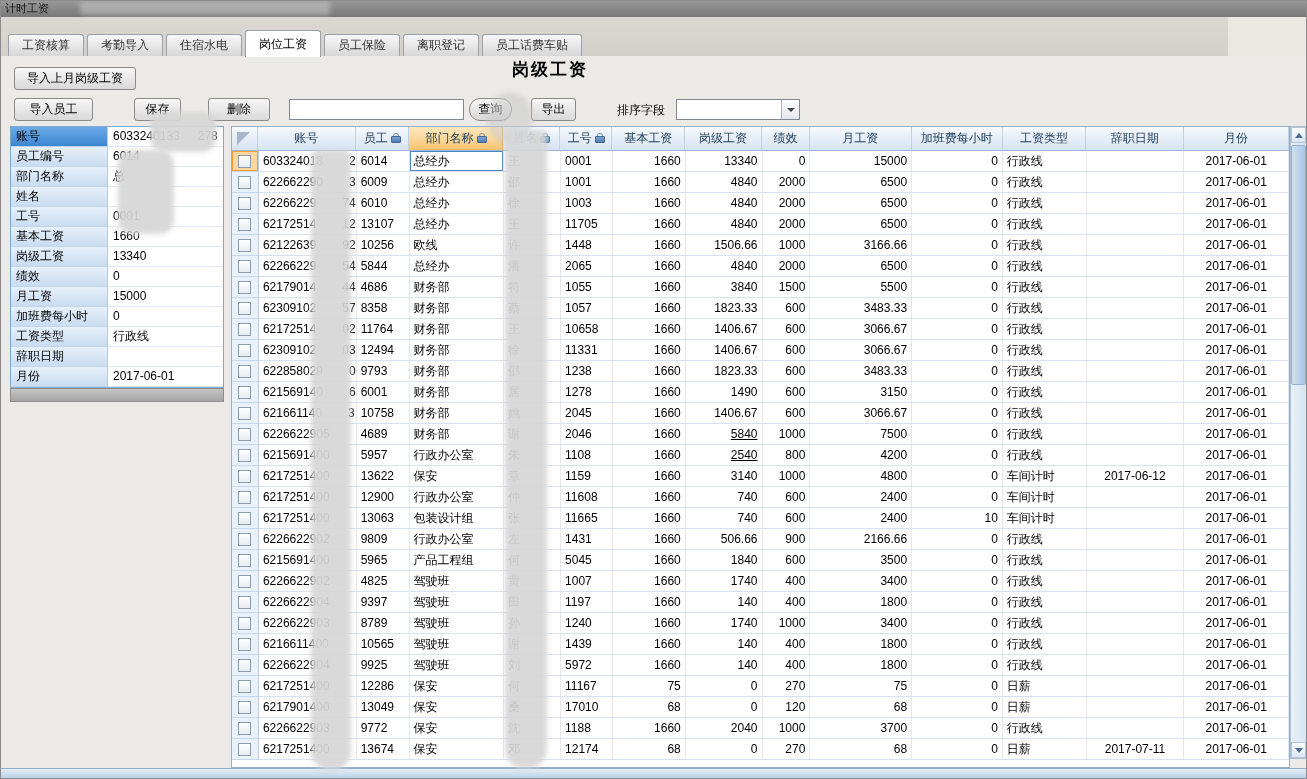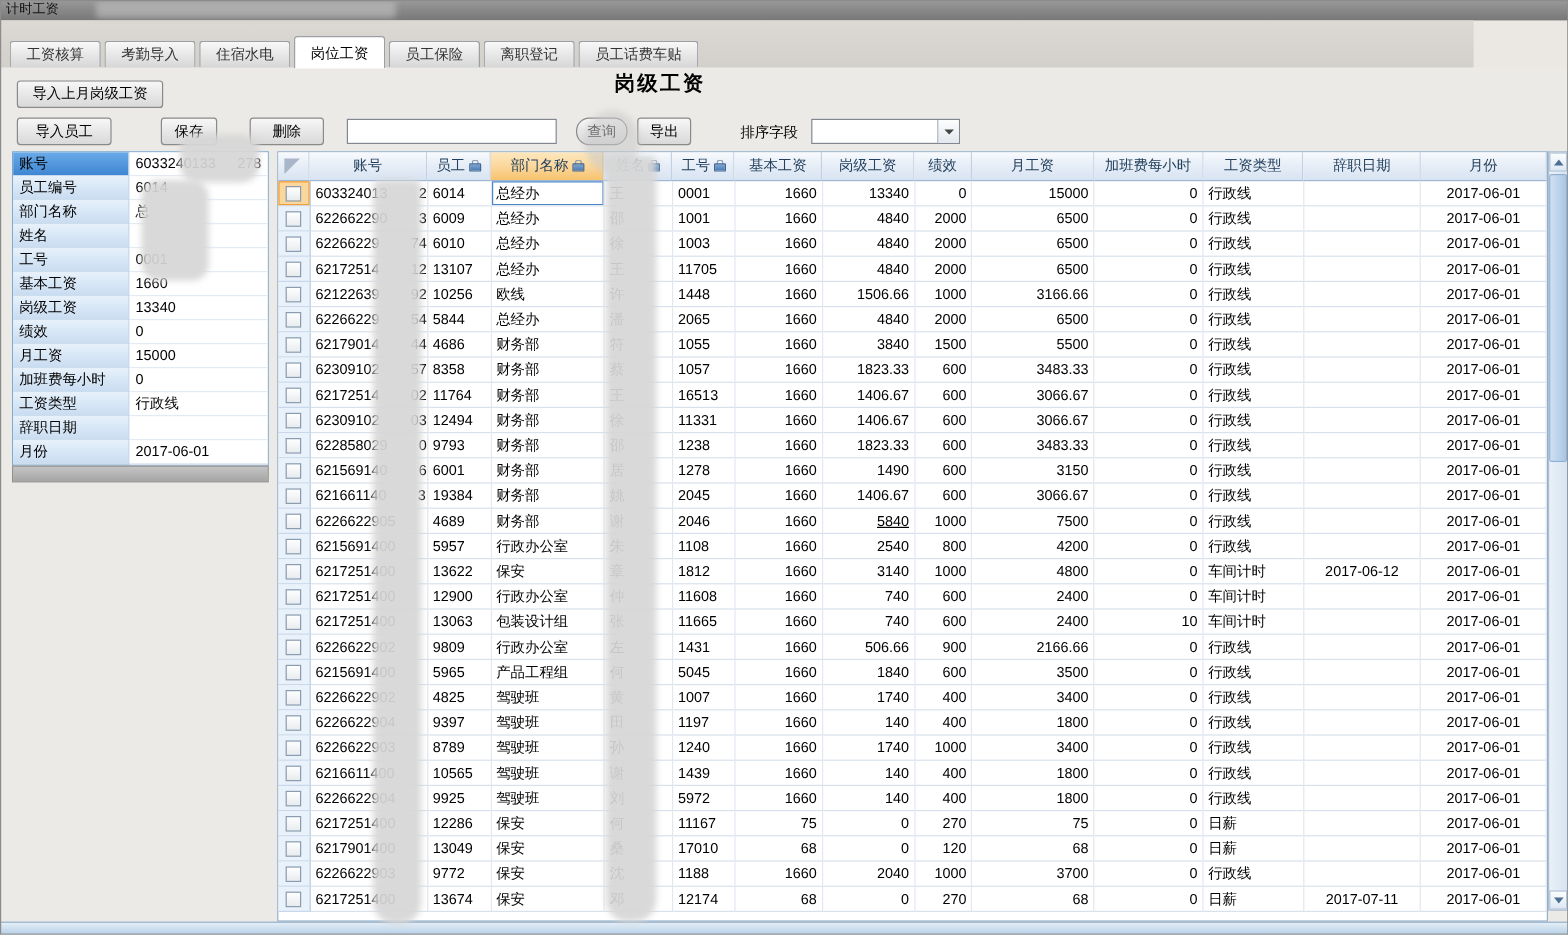--- a/index.html
+++ b/index.html
@@ -125,21 +125,21 @@
 
 <div class="tabpage"></div>
 
 <div class="page-title">岗级工资</div>
 
 <div class="btn" style="left:14px;top:67px;width:122px;">导入上月岗级工资</div>
 <div class="btn" style="left:14px;top:98px;width:79px;">导入员工</div>
 <div class="btn" style="left:134px;top:98px;width:47px;">保存</div>
 <div class="btn" style="left:208px;top:98px;width:62px;">删除</div>
 <div class="txt" style="left:289px;top:99px;width:175px;"><span></span></div>
-<div class="btn" style="left:480px;top:98px;width:43px;border-radius:11px;">查询</div>
+<div class="btn" style="left:469px;top:98px;width:43px;border-radius:11px;">查询</div>
 <div class="btn" style="left:531px;top:98px;width:45px;">导出</div>
 <div class="lbl" style="left:617px;top:100px;">排序字段</div>
 <div class="combo" style="left:676px;top:99px;width:124px;">
   <span></span>
   <span class="dd"></span>
 </div>
 
 <div class="pgrid">
     <div class="prow sel">
       <div class="plabel">账号</div>
@@ -361,21 +361,21 @@
         <div class="gcell c" style="width: 105px;">2017-06-01</div>
       </div>
       <div class="grow">
         <div class="selcell" style="width: 26px;">
           <div class="cb"></div>
         </div>
         <div class="gcell" style="width: 98px;"><span>62172514</span><span class="spacer"></span><span>02</span></div>
         <div class="gcell" style="width: 53px;">11764</div>
         <div class="gcell" style="width: 95px;">财务部</div>
         <div class="gcell" style="width: 57px;"><span>王</span></div>
-        <div class="gcell" style="width: 52px;">16513</div>
+        <div class="gcell" style="width: 52px;">10658</div>
         <div class="gcell r" style="width: 73px;">1660</div>
         <div class="gcell r" style="width: 77px;">1406.67</div>
         <div class="gcell r" style="width: 48px;">600</div>
         <div class="gcell r" style="width: 102px;">3066.67</div>
         <div class="gcell r" style="width: 91px;">0</div>
         <div class="gcell" style="width: 84px;">行政线</div>
         <div class="gcell c" style="width: 98px;"></div>
         <div class="gcell c" style="width: 105px;">2017-06-01</div>
       </div>
       <div class="grow">
@@ -430,21 +430,21 @@
         <div class="gcell r" style="width: 91px;">0</div>
         <div class="gcell" style="width: 84px;">行政线</div>
         <div class="gcell c" style="width: 98px;"></div>
         <div class="gcell c" style="width: 105px;">2017-06-01</div>
       </div>
       <div class="grow">
         <div class="selcell" style="width: 26px;">
           <div class="cb"></div>
         </div>
         <div class="gcell" style="width: 98px;"><span>621661140</span><span class="spacer"></span><span>3</span></div>
-        <div class="gcell" style="width: 53px;">19384</div>
+        <div class="gcell" style="width: 53px;">10758</div>
         <div class="gcell" style="width: 95px;">财务部</div>
         <div class="gcell" style="width: 57px;"><span>姚</span></div>
         <div class="gcell" style="width: 52px;">2045</div>
         <div class="gcell r" style="width: 73px;">1660</div>
         <div class="gcell r" style="width: 77px;">1406.67</div>
         <div class="gcell r" style="width: 48px;">600</div>
         <div class="gcell r" style="width: 102px;">3066.67</div>
         <div class="gcell r" style="width: 91px;">0</div>
         <div class="gcell" style="width: 84px;">行政线</div>
         <div class="gcell c" style="width: 98px;"></div>
@@ -471,37 +471,37 @@
       <div class="grow">
         <div class="selcell" style="width: 26px;">
           <div class="cb"></div>
         </div>
         <div class="gcell" style="width: 98px;"><span>6215691400</span><span class="spacer"></span><span></span></div>
         <div class="gcell" style="width: 53px;">5957</div>
         <div class="gcell" style="width: 95px;">行政办公室</div>
         <div class="gcell" style="width: 57px;"><span>朱</span></div>
         <div class="gcell" style="width: 52px;">1108</div>
         <div class="gcell r" style="width: 73px;">1660</div>
-        <div class="gcell r" style="width: 77px;">2540</div>
+        <div class="gcell r" style="width: 77px; text-decoration: underline;">2540</div>
         <div class="gcell r" style="width: 48px;">800</div>
         <div class="gcell r" style="width: 102px;">4200</div>
         <div class="gcell r" style="width: 91px;">0</div>
         <div class="gcell" style="width: 84px;">行政线</div>
         <div class="gcell c" style="width: 98px;"></div>
         <div class="gcell c" style="width: 105px;">2017-06-01</div>
       </div>
       <div class="grow">
         <div class="selcell" style="width: 26px;">
           <div class="cb"></div>
         </div>
         <div class="gcell" style="width: 98px;"><span>6217251400</span><span class="spacer"></span><span></span></div>
         <div class="gcell" style="width: 53px;">13622</div>
         <div class="gcell" style="width: 95px;">保安</div>
         <div class="gcell" style="width: 57px;"><span>章</span></div>
-        <div class="gcell" style="width: 52px;">1812</div>
+        <div class="gcell" style="width: 52px;">1159</div>
         <div class="gcell r" style="width: 73px;">1660</div>
         <div class="gcell r" style="width: 77px;">3140</div>
         <div class="gcell r" style="width: 48px;">1000</div>
         <div class="gcell r" style="width: 102px;">4800</div>
         <div class="gcell r" style="width: 91px;">0</div>
         <div class="gcell" style="width: 84px;">车间计时</div>
         <div class="gcell c" style="width: 98px;">2017-06-12</div>
         <div class="gcell c" style="width: 105px;">2017-06-01</div>
       </div>
       <div class="grow">

